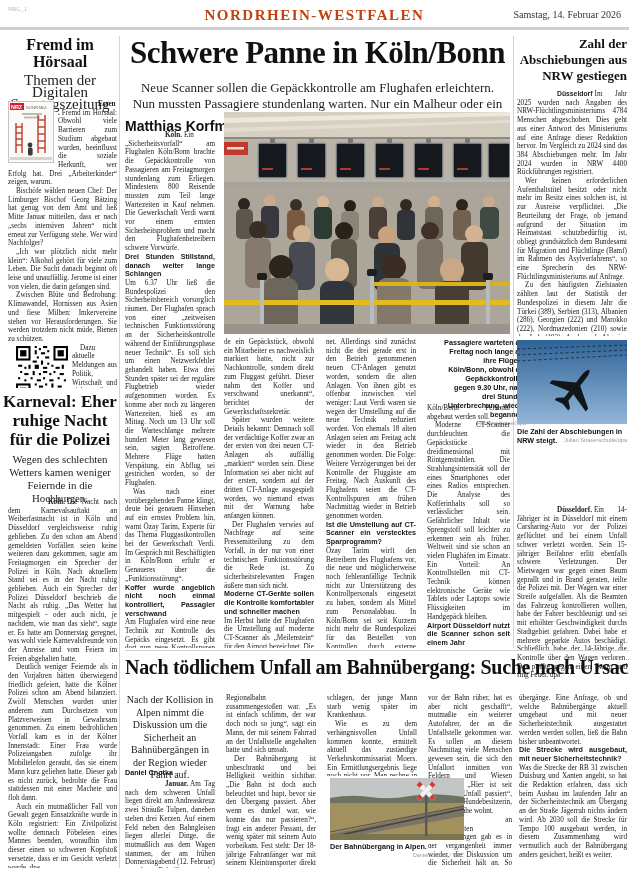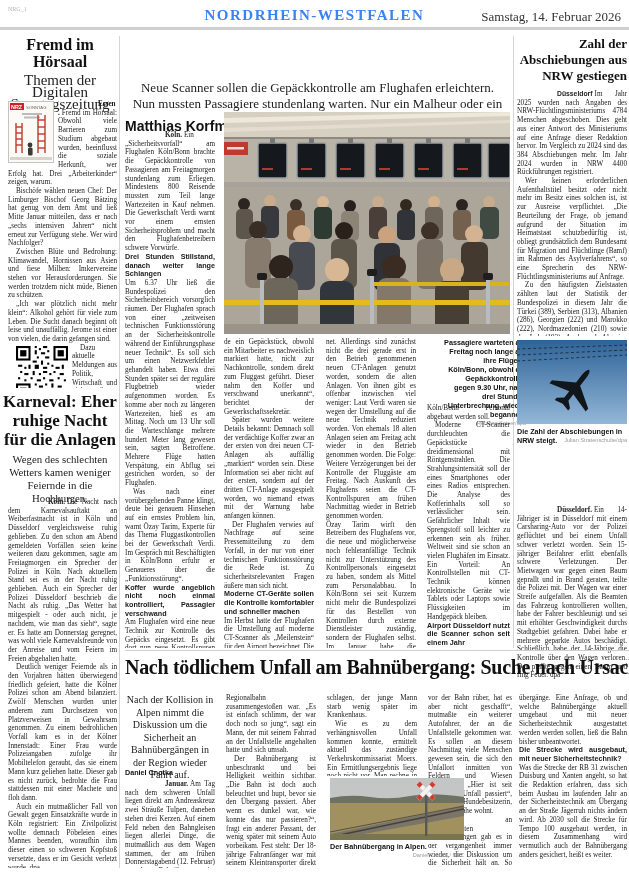--- a/index.html
+++ b/index.html
@@ -10,22 +10,22 @@
   .body p{font-size:7.2px;line-height:8.7px;text-align:justify;margin:0;hyphens:auto;overflow-wrap:break-word;}
   .body p.ind{text-indent:8px;}
   .city{font-weight:bold;margin-right:2px;padding-left:40px;}
   .sub{font-family:"Liberation Sans",sans-serif;font-weight:bold;font-size:7.2px;line-height:8.6px;margin:4px 0 1px;text-align:left;text-indent:0;}
   .byline{font-family:"Liberation Sans",sans-serif;font-weight:bold;font-size:14px;color:#111;}
   .cap{font-family:"Liberation Sans",sans-serif;font-weight:bold;font-size:7.2px;line-height:9px;color:#111;}
   .credit{font-family:"Liberation Sans",sans-serif;font-weight:normal;font-size:5.6px;color:#9a9a9a;}
   .rule-h{background:#cfcfcf;}
   .rule-v{background:#d4d4d4;width:1px;}
   .clip{overflow:hidden;}
-  .hdr-title{font-size:15px;font-weight:bold;letter-spacing:1.5px;text-align:center;color:#3b82f6;}
-  .hdr-date{font-size:13px;color:#333;}
+  .hdr-title{font-size:15px;font-weight:bold;letter-spacing:1.5px;text-align:center;color:#c2410c;}
+  .hdr-date{font-size:10px;color:#333;}
   .hdr-mark{font-size:6px;color:#b5b5b5;}
   .teaser-cover{float:left;margin:1px 4px 2px 0;}
   .qr{float:left;margin:2px 4px 0 0;}
   .cap-right{text-align:right;}
 </style>
 </head>
 <body>
 
 <div class="page">
 
@@ -63,22 +63,22 @@
             <line x1="30" y1="40" x2="37" y2="40"></line>
           <line x1="30" y1="47" x2="37" y2="47"></line>
         </g>
         <circle cx="22" cy="44" r="2.4" fill="#3a3a3a"></circle>
         <rect x="20" y="46.5" width="4.6" height="8" rx="1.5" fill="#3a3a3a"></rect>
         <rect x="2" y="56" width="42" height="3" fill="#d8d4cc"></rect>
       </svg>
     </div>
     <p><b class="city">Essen.</b><span>Fremd im Hörsaal: Obwohl viele Barrieren zum Studium abgebaut wurden, beeinflusst die soziale Herkunft, wer Erfolg hat. Drei „Arbeiterkinder“ zeigen, warum.</span></p>
     <p class="ind">Bischöfe wählen neuen Chef: Der Limburger Bischof Georg Bätzing hat genug von dem Amt und ließ Mitte Januar mitteilen, dass er nach „sechs intensiven Jahren“ nicht erneut zur Verfügung stehe. Wer wird Nachfolger?</p>
+    <p class="ind">„Ich war plötzlich nicht mehr klein“: Alkohol gehört für viele zum Leben. Die Sucht danach beginnt oft leise und unauffällig. Jerome ist einer von vielen, die darin gefangen sind.</p>
     <p class="ind">Zwischen Blüte und Bedrohung: Klimawandel, Hornissen aus Asien und fiese Milben: Imkervereine stehen vor Herausforderungen. Sie werden trotzdem nicht müde, Bienen zu schützen.</p>
-    <p class="ind">„Ich war plötzlich nicht mehr klein“: Alkohol gehört für viele zum Leben. Die Sucht danach beginnt oft leise und unauffällig. Jerome ist einer von vielen, die darin gefangen sind.</p>
     <p class="ind">
       <span class="qr">
         <svg width="52" height="52" viewBox="0 0 25 25">
           <rect width="25" height="25" fill="#fff"></rect>
           <g fill="#000">
             <rect x="0" y="0" width="7" height="7"></rect>
               <rect x="18" y="0" width="7" height="7"></rect>
               <rect x="0" y="18" width="7" height="7"></rect>
           </g>
           <g fill="#fff">
@@ -138,28 +138,29 @@
               <rect x="10" y="24" width="2" height="1"></rect>
               <rect x="14" y="24" width="1" height="1"></rect>
               <rect x="19" y="24" width="2" height="1"></rect>
           </g>
         </svg>
       </span>
       <span>Dazu aktuelle Meldungen aus Politik, Wirtschaft und viel Sport. Unser E-Paper ist für alle Zeitungsabonnenten gratis über die App „NRZ E-Paper“. Noch schneller geht es über den QR-Code.</span>
     </p>
   </div>
 
-  <div class="abs hl" style="left:2px;top:392px;width:116px;font-size:17px;line-height:19px;">Karneval: Eher ruhige Nacht für die Anlagen</div>
+  <div class="abs hl" style="left:2px;top:392px;width:116px;font-size:17px;line-height:19px;">Karneval: Eher ruhige Nacht für die Polizei</div>
   <div class="abs deck" style="left:4px;top:453px;width:112px;font-size:10.8px;line-height:13px;">Wegen des schlechten Wetters kamen weniger Feiernde in die Hochburgen.</div>
   <div class="abs body clip" style="left:8px;top:498px;width:109px;height:370px;">
     <p><b class="city">Köln.</b><span>Die Nacht nach dem Karnevalsauftakt an Weiberfastnacht ist in Köln und Düsseldorf vergleichsweise ruhig geblieben. Zu den schon am Abend gemeldeten Vorfällen seien keine weiteren dazu gekommen, sagte am Freitagmorgen ein Sprecher der Polizei in Köln. Nach aktuellem Stand sei es in der Nacht ruhig geblieben. Auch ein Sprecher der Polizei Düsseldorf beschrieb die Nacht als ruhig. „Das Wetter hat mitgespielt - oder auch nicht, je nachdem, wie man das sieht“, sagte er. Es hatte am Donnerstag geregnet, was wohl viele Karnevalsfreunde von der Anreise und vom Feiern im Freien abgehalten hatte.</span></p>
     <p class="ind">Deutlich weniger Feiernde als in den Vorjahren hätten überwiegend friedlich gefeiert, hatte die Kölner Polizei schon am Abend bilanziert. Zwölf Menschen wurden unter anderem zum Durchsetzen von Platzverweisen in Gewahrsam genommen. Zu einem bedrohlichen Vorfall kam es in der Kölner Innenstadt: Einer Frau wurde Polizeiangaben zufolge ihr Mobiltelefon geraubt, das sie einem Mann kurz geliehen hatte. Dieser gab es nicht zurück, bedrohte die Frau stattdessen mit einer Machete und floh dann.</p>
     <p class="ind">Auch ein mutmaßlicher Fall von Gewalt gegen Einsatzkräfte wurde in Köln registriert: Ein Zivilpolizist wollte demnach Pöbeleien eines Mannes beenden, woraufhin ihm dieser einen so schweren Kopfstoß versetzte, dass er im Gesicht verletzt wurde. dpa</p>
   </div>
 
+  <div class="abs hl" style="left:125px;top:36px;width:385px;font-size:31px;line-height:34px;letter-spacing:-0.5px;white-space:nowrap;">Schwere Panne in Köln/Bonn</div>
   <div class="abs deck" style="left:130px;top:80px;width:375px;font-size:13px;line-height:16px;">Neue Scanner sollen die Gepäckkontrolle am Flughafen erleichtern. Nun mussten Passagiere stundenlang warten. Nur ein Malheur oder ein Sicherheitsproblem?</div>
   <div class="abs byline" style="left:125px;top:118px;">Matthias Korfmann</div>
 
   <div class="abs" style="left:224px;top:112px;">
     <svg width="286" height="222" viewBox="0 0 286 222">
       <rect width="286" height="222" fill="#b9b2a6"></rect>
       <rect width="286" height="26" fill="#d6d0c3"></rect>
       <path d="M0 6 L286 0 286 4 0 11 Z" fill="#eee8db"></path>
       <path d="M0 16 L286 8 286 11 0 20 Z" fill="#e4ddcf"></path>
       <rect y="25" width="286" height="2" fill="#8f897e"></rect>
@@ -267,20 +268,21 @@
   <div class="abs body clip" style="left:224px;top:338px;width:90px;height:310px;">
     <p>de ein Gepäckstück, obwohl ein Mitarbeiter es nachweislich markiert hatte, nicht zur Nachkontrolle, sondern direkt zum Fluggast geführt. Dieser nahm den Koffer und verschwand unerkannt“, berichtet der Gewerkschaftssekretär.</p>
     <p class="ind">Später wurden weitere Details bekannt: Demnach soll der verdächtige Koffer zwar an der ersten von drei neuen CT-Anlagen als auffällig „markiert“ worden sein. Diese Information sei aber nicht auf der ersten, sondern auf der dritten CT-Anlage ausgespielt worden, wo niemand etwas mit der Warnung habe anfangen können.</p>
     <p class="ind">Der Flughafen verwies auf Nachfrage auf seine Pressemitteilung zu dem Vorfall, in der nur von einer technischen Funktionsstörung die Rede ist. Zu sicherheitsrelevanten Fragen äußere man sich nicht.</p>
     <p class="sub">Moderne CT-Geräte sollen die Kontrolle komfortabler und schneller machen</p>
     <p>Im Herbst hatte der Flughafen die Umstellung auf moderne CT-Scanner als „Meilenstein“ für den Airport bezeichnet. Die 25 Millionen Euro teure Anschaffung mache die Kontrolle für die Fluggäste komfortabler, und das bei „höchstem Sicherheitsniveau“. Während früher nur ein Gepäckstück pro Passagier aufs Band gelegt werden konnte, können nun drei Fluggäste gleichzeitig drei Koffer abgeben.</p>
 
   </div>
   <div class="abs body clip" style="left:326px;top:338px;width:90px;height:310px;">
     <p>net. Allerdings sind zunächst nicht die drei gerade erst in den Betrieb genommenen neuen CT-Anlagen genutzt worden, sondern die alten Anlagen. Von ihnen gibt es offenbar inzwischen viel weniger: Laut Verdi waren sie wegen der Umstellung auf die neue Technik reduziert worden. Von ehemals 18 alten Anlagen seien am Freitag acht wieder in den Betrieb genommen worden. Die Folge: Weitere Verzögerungen bei der Kontrolle der Fluggäste am Freitag. Nach Auskunft des Flughafens seien die CT-Kontrollspuren am frühen Nachmittag wieder in Betrieb genommen worden.</p>
+    <p class="sub">Ist die Umstellung auf CT-Scanner ein verstecktes Sparprogramm?</p>
     <p>Özay Tarim wirft den Betreibern des Flughafens vor, die neue und möglicherweise noch fehleranfällige Technik nicht zur Unterstützung des Kontrollpersonals eingesetzt zu haben, sondern als Mittel zum Personalabbau. In Köln/Bonn sei seit Kurzem nicht mehr die Bundespolizei für das Bestellen von Kontrollen durch externe Dienstleister zuständig, sondern der Flughafen selbst. Im Januar habe die Bundespolizei bei der externen Firma noch 90.000 Kontrollstunden in Auftrag gegeben. Aktuell sollen es nur noch halb so viele sein. Die Bundespolizei kommentierte diese Angaben nicht. Schon im Oktober waren die Beschäftigten der externen Sicherheitsfirma darüber informiert worden, dass am Standort</p>
   </div>
   <div class="abs body clip" style="left:427px;top:404px;width:83px;height:244px;">
     <p>Köln/Bonn Personal abgebaut werden soll.</p>
     <p class="ind">Moderne CT-Scanner durchleuchten die Gepäckstücke dreidimensional mit Röntgenstrahlen. Die Strahlungsintensität soll der eines Smartphones oder eines Radios entsprechen. Die Analyse des Kofferinhalts soll so verlässlicher sein. Gefährlicher Inhalt wie Sprengstoff soll leichter zu erkennen sein als früher. Weltweit sind sie schon an vielen Flughäfen im Einsatz. Ein Vorteil: An Kontrollstellen mit CT-Technik können elektronische Geräte wie Tablets oder Laptops sowie Flüssigkeiten im Handgepäck bleiben.</p>
     <p class="sub">Airport Düsseldorf nutzt die Scanner schon seit einem Jahr</p>
     <p>Düsseldorf, der größte Flughafen in NRW, nutzt CT-Scanner seit etwa einem Jahr. Sie werden allerdings nicht flächendeckend eingesetzt, sondern nur am Flugsteig A und im unteren von zwei Bereichen des Flugsteigs B. Im Bereich „C“ werde noch „klassisch“ kontrolliert, berichten Beschäftigte. Nach der Panne in Köln/Bonn sollen Bundespolizisten in Düsseldorf die Anlagen am Freitag vorsorglich inspiziert haben.</p>
   </div>
 
   <div class="abs hl" style="left:515px;top:36px;width:112px;font-size:13px;line-height:16px;text-align:right;">Zahl der Abschiebungen aus NRW gestiegen</div>

